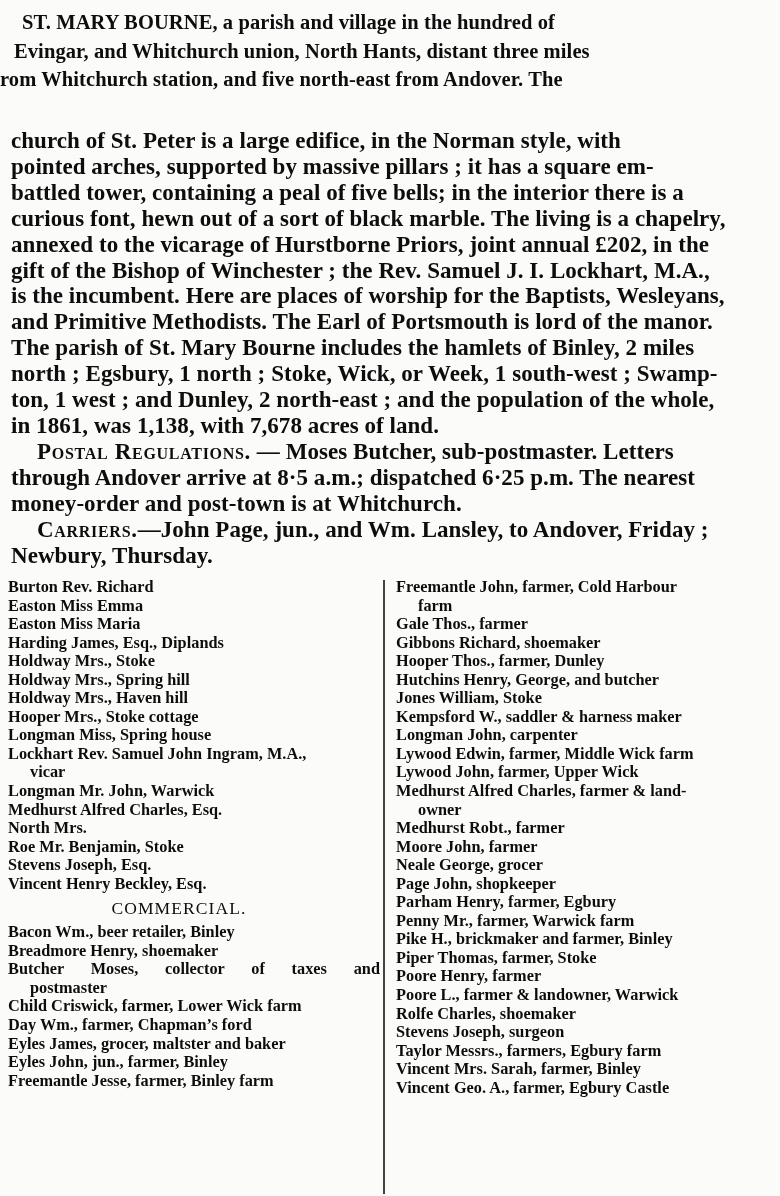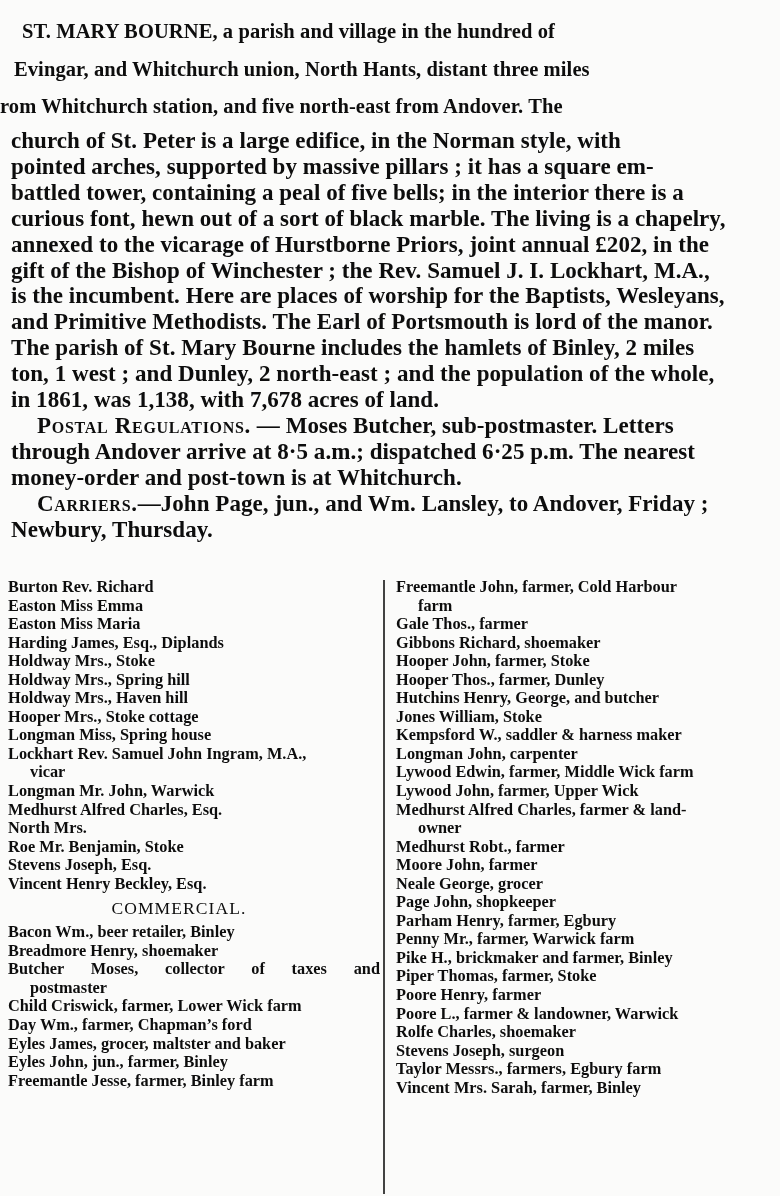--- a/index.html
+++ b/index.html
@@ -34,21 +34,20 @@
     padding: 0 6px 0 0;
     box-sizing: border-box;
   }
   .headline {
     font-size: 20.5px;
     line-height: 28.5px;
     font-weight: 700;
     letter-spacing: 0.1px;
     white-space: nowrap;
     text-align: justify;
-    margin-top: 9px;
   }
   .headline.l1 { padding-left: 22px; }
   .headline.l2 { padding-left: 14px; }
   .headline.l3 { padding-left: 0px; }
 
   
   .body-main {
     position: absolute;
     top: 128px;
     left: 11px;
@@ -134,20 +133,21 @@
   <div class="body-main">
     <div class="bline">church of St. Peter is a large edifice, in the Norman style, with</div>
     <div class="bline">pointed arches, supported by  massive  pillars ; it  has  a  square em-</div>
     <div class="bline">battled tower, containing a peal of five bells; in  the  interior there is a</div>
     <div class="bline">curious font, hewn out of a sort of black marble.  The living is a chapelry,</div>
     <div class="bline">annexed to the vicarage of Hurstborne  Priors, joint annual £202, in the</div>
     <div class="bline">gift of the Bishop of Winchester ; the Rev. Samuel J. I. Lockhart, M.A.,</div>
     <div class="bline">is the incumbent.  Here are places of worship for the Baptists, Wesleyans,</div>
     <div class="bline">and Primitive Methodists.    The Earl of Portsmouth is lord of the manor.</div>
     <div class="bline">The parish of St. Mary  Bourne includes  the  hamlets of Binley,  2  miles</div>
+    <div class="bline">north ; Egsbury, 1  north ; Stoke, Wick, or Week, 1 south-west ; Swamp-</div>
     <div class="bline">ton, 1 west ; and Dunley, 2 north-east ; and the population of  the whole,</div>
     <div class="bline">in 1861, was 1,138, with 7,678 acres of land.</div>
 
     <div class="bline indent"><span class="smcaps">Postal Regulations.</span><span> — Moses Butcher, sub-postmaster.   Letters</span></div>
     <div class="bline">through Andover arrive at 8·5  a.m.; dispatched 6·25 p.m.   The nearest</div>
     <div class="bline">money-order and post-town is at Whitchurch.</div>
 
     <div class="bline indent"><span class="smcaps">Carriers.</span><span>—John Page, jun., and Wm. Lansley, to Andover, Friday ;</span></div>
     <div class="bline">Newbury, Thursday.</div>
   </div>
@@ -191,21 +191,20 @@
       <div class="entry">Eyles John, jun., farmer, Binley</div>
       <div class="entry">Freemantle Jesse, farmer, Binley farm</div>
     </div>
 
     <div class="col col-right">
       <div class="entry">Freemantle John,  farmer, Cold Harbour</div>
       <div class="entry cont">farm</div>
 
       <div class="entry">Gale Thos., farmer</div>
       <div class="entry">Gibbons Richard,  shoemaker</div>
-      <div class="entry">Hooper John, farmer, Stoke</div>
       <div class="entry">Hooper Thos., farmer, Dunley</div>
       <div class="entry">Hutchins Henry, George, and butcher</div>
       <div class="entry">Jones William, Stoke</div>
       <div class="entry">Kempsford W., saddler &amp; harness maker</div>
       <div class="entry">Longman John,  carpenter</div>
       <div class="entry">Lywood Edwin, farmer, Middle Wick farm</div>
       <div class="entry">Lywood John, farmer, Upper Wick</div>
 
       <div class="entry">Medhurst Alfred Charles, farmer &amp; land-</div>
       <div class="entry cont">owner</div>
@@ -217,16 +216,17 @@
       <div class="entry">Parham Henry, farmer, Egbury</div>
       <div class="entry">Penny Mr., farmer, Warwick farm</div>
       <div class="entry">Pike H., brickmaker and farmer, Binley</div>
       <div class="entry">Piper Thomas, farmer, Stoke</div>
       <div class="entry">Poore Henry, farmer</div>
       <div class="entry">Poore L., farmer &amp; landowner, Warwick</div>
       <div class="entry">Rolfe Charles, shoemaker</div>
       <div class="entry">Stevens Joseph, surgeon</div>
       <div class="entry">Taylor Messrs., farmers, Egbury farm</div>
       <div class="entry">Vincent Mrs. Sarah, farmer, Binley</div>
+      <div class="entry">Vincent Geo. A.,  farmer,  Egbury  Castle</div>
     </div>
 
   </div>
 </div>
 
 </body></html>

